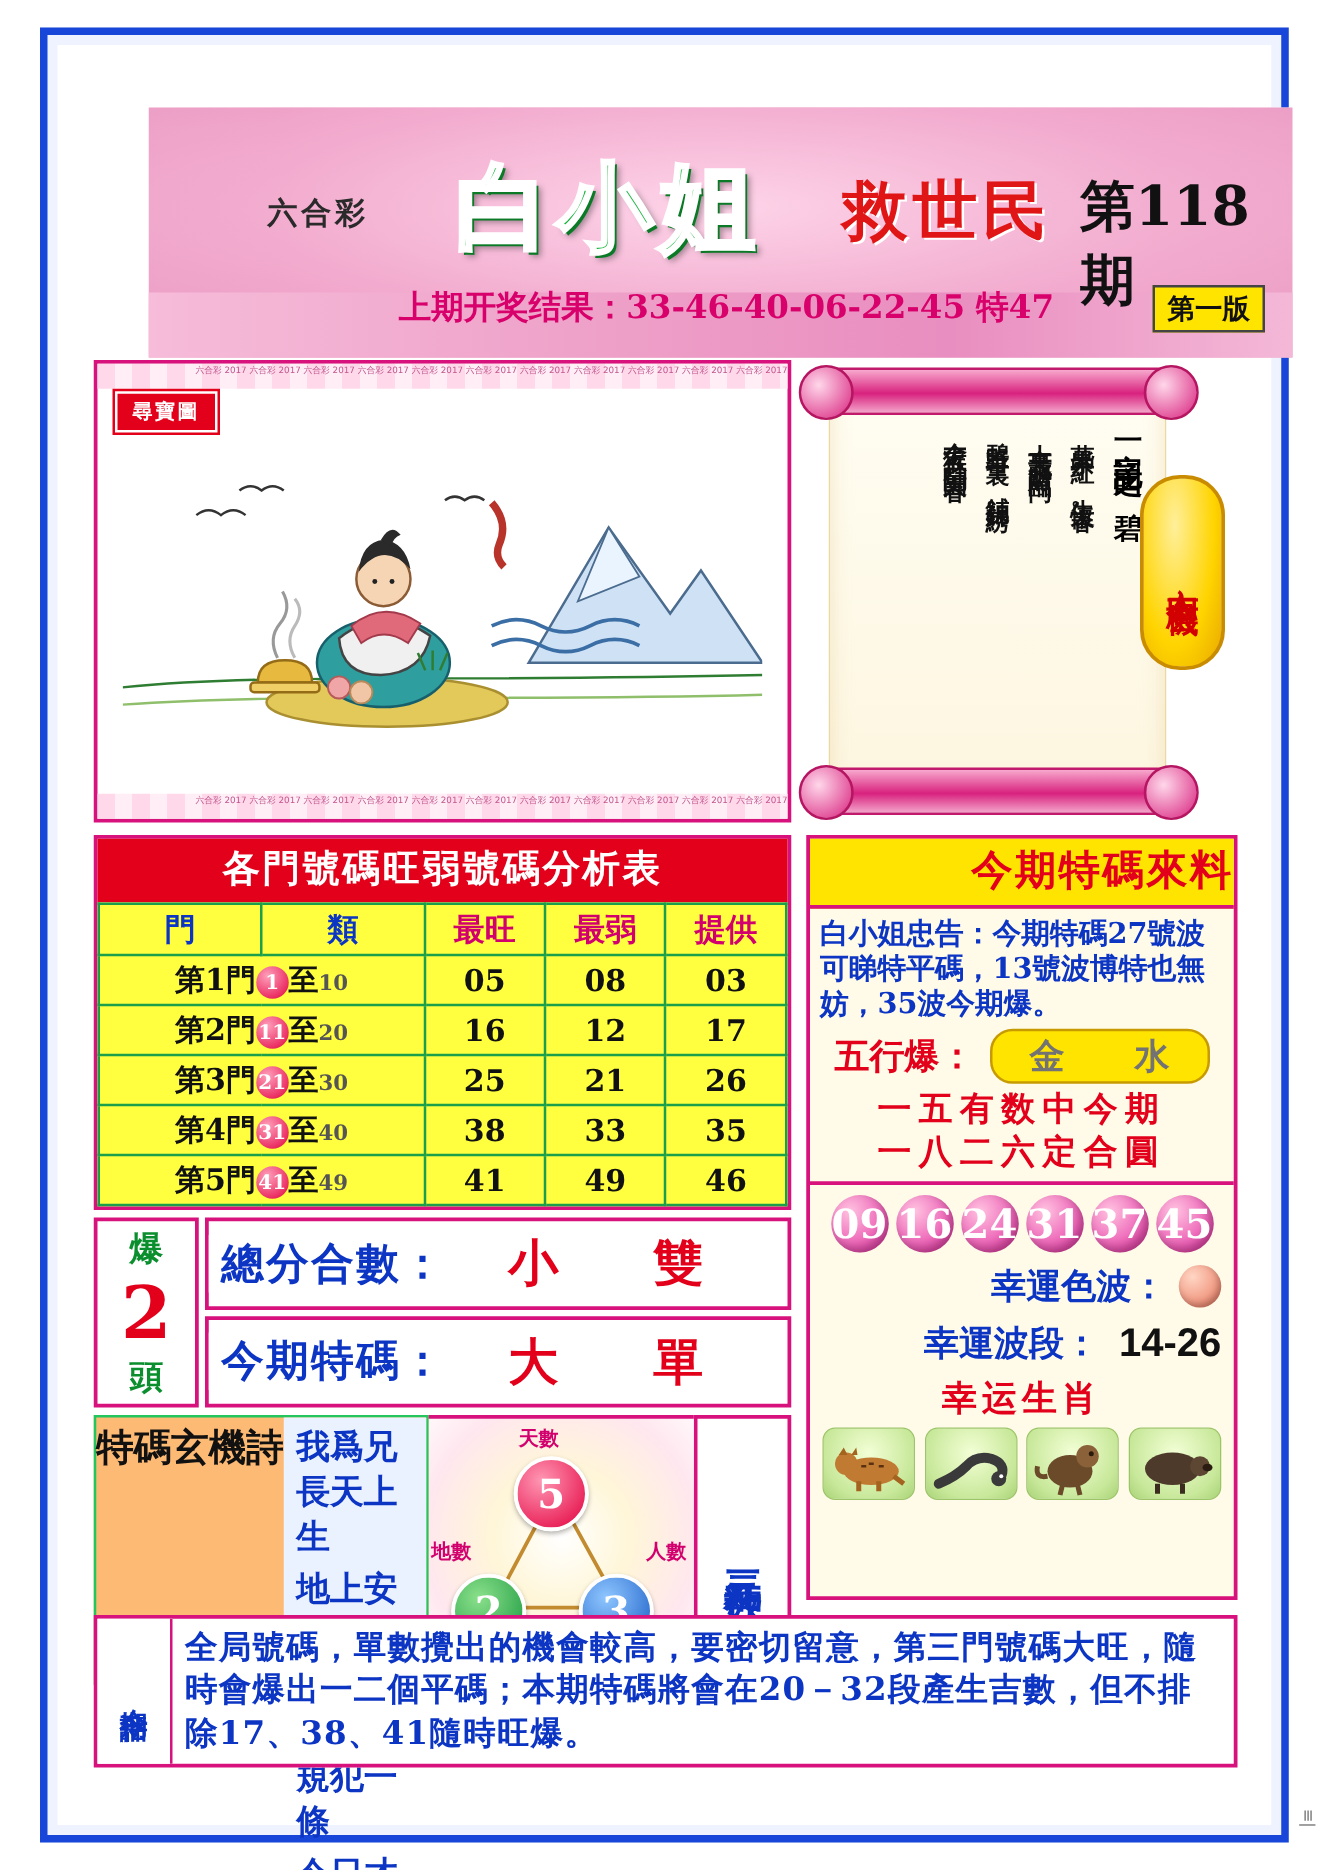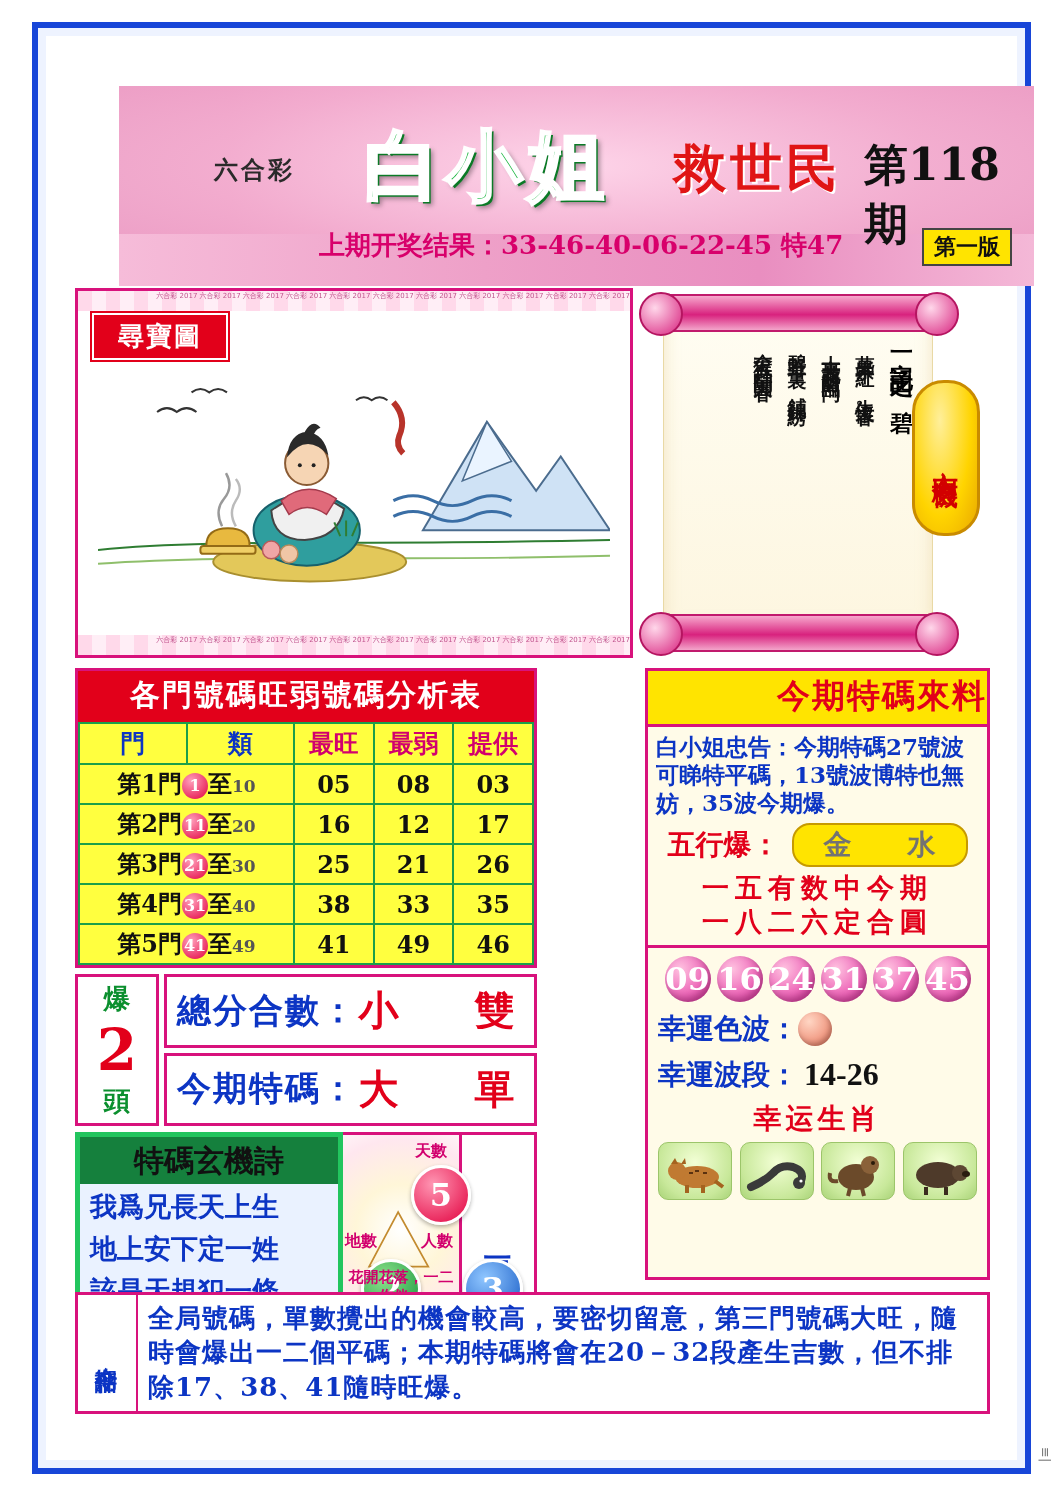--- a/index.html
+++ b/index.html
@@ -85,21 +85,21 @@
   }
   .pic-ribbon{
     position:absolute;left:0;top:0;width:100%;height:20px;
     background:repeating-linear-gradient(90deg,#ffd9ea 0 14px,#ffeef6 14px 28px);
     font-size:7px;color:#c1568f;overflow:hidden;white-space:nowrap;
   }
   .pic-ribbon.bottom{top:auto;bottom:0;}
   .pic-label{
     position:absolute;left:14px;top:22px;
     background:#e2001a;color:#ffffff;border:2px solid #ffffff;
-    padding:4px 24px;font-size:26px;font-weight:bold;
+    padding:4px 12px;font-size:16px;font-weight:bold;
     font-family:"DejaVu Serif","Liberation Serif",serif;letter-spacing:2px;
     box-shadow:0 0 0 2px #e2001a;
     z-index:4;
   }
   .pic-inner{
     position:absolute;left:20px;top:62px;right:20px;bottom:30px;
     background:#ffffff;overflow:hidden;
   }
   .pic-canvas{position:absolute;inset:0;}
 
@@ -143,21 +143,21 @@
     border:3px solid #c98b00;
     display:flex;align-items:center;justify-content:center;
   }
   .seal span{
     writing-mode:vertical-rl;text-orientation:upright;
     font-family:"DejaVu Serif","Liberation Serif",serif;
     font-size:26px;font-weight:bold;color:#d20000;letter-spacing:4px;
   }
 
   
-  .left-col{position:absolute;left:75px;top:668px;width:462px;}
+  .left-col{position:absolute;left:75px;top:668px;width:558px;}
   .tbl-wrap{border:3px solid #d8127c;background:#fff;}
   .tbl-title{
     background:#e2001a;color:#ffffff;text-align:center;
     font-family:"DejaVu Serif","Liberation Serif",serif;
     font-size:30px;font-weight:bold;letter-spacing:2px;padding:4px 0 6px;
   }
   table.mtab{width:100%;border-collapse:collapse;background:#ffff3f;}
   table.mtab td,table.mtab th{
     border:2px solid #1b9f4a;text-align:center;
     font-family:"DejaVu Serif","Liberation Serif",serif;
@@ -200,22 +200,22 @@
   }
   .bao-line .val{
     flex:1;text-align:center;color:#e2001a;
     font-family:"DejaVu Serif","Liberation Serif",serif;
     font-size:40px;font-weight:bold;letter-spacing:18px;
   }
 
   
   .row-poem{display:flex;margin-top:6px;height:216px;}
   .poem-box{
-    width:268px;border:5px solid #22c55e;background:#15803d;box-sizing:border-box;
-    display:flex;flex-direction:column;
+    width:268px;border:2px solid #22c55e;background:#fdba74;box-sizing:border-box;
+    display:flex;
   }
   .poem-title{
     text-align:center;font-family:"DejaVu Serif","Liberation Serif",serif;
     font-size:30px;font-weight:bold;color:#111;padding:4px 0 2px;
   }
   .poem-body{flex:1;background:#eaf2ff;padding:2px 8px;}
   .poem-line{
     display:flex;justify-content:space-between;
     font-family:"DejaVu Serif","Liberation Serif",serif;
     font-size:27px;font-weight:bold;color:#0c35c4;padding:3px 2px;
@@ -295,23 +295,23 @@
   }
   .ball{
     width:46px;height:46px;border-radius:50%;
     display:flex;align-items:center;justify-content:center;
     font-family:"DejaVu Serif","Liberation Serif",serif;
     font-size:32px;font-weight:bold;color:#ffffff;
     box-shadow:inset -3px -4px 7px rgba(0,0,0,.25);
   }
   .ball.pink{background:radial-gradient(circle at 33% 28%,#ffc2e0,#e0249b);}
   .rc-lucky{
-    display:flex;align-items:center;padding:4px 10px;
-    font-family:Liberation Serif, serif;
-    font-size:28px;font-weight:bold;color:#0c35c4;
+    display:flex;align-items:center;gap:10px;padding:4px 10px;
+    font-family:Liberation Sans, sans-serif;
+    font-size:28px;font-weight:bold;color:#0c35c4;justify-content:flex-end;
   }
   .colorball{
     width:34px;height:34px;border-radius:50%;
     background:radial-gradient(circle at 33% 28%,#ffd6c4,#e8745a);
     box-shadow:inset -2px -3px 5px rgba(0,0,0,.25);
   }
   .rc-range .v{color:#111;font-size:32px;margin-left:6px;}
   .rc-zodiac-title{
     text-align:center;
     font-family:"DejaVu Serif","Liberation Serif",serif;

